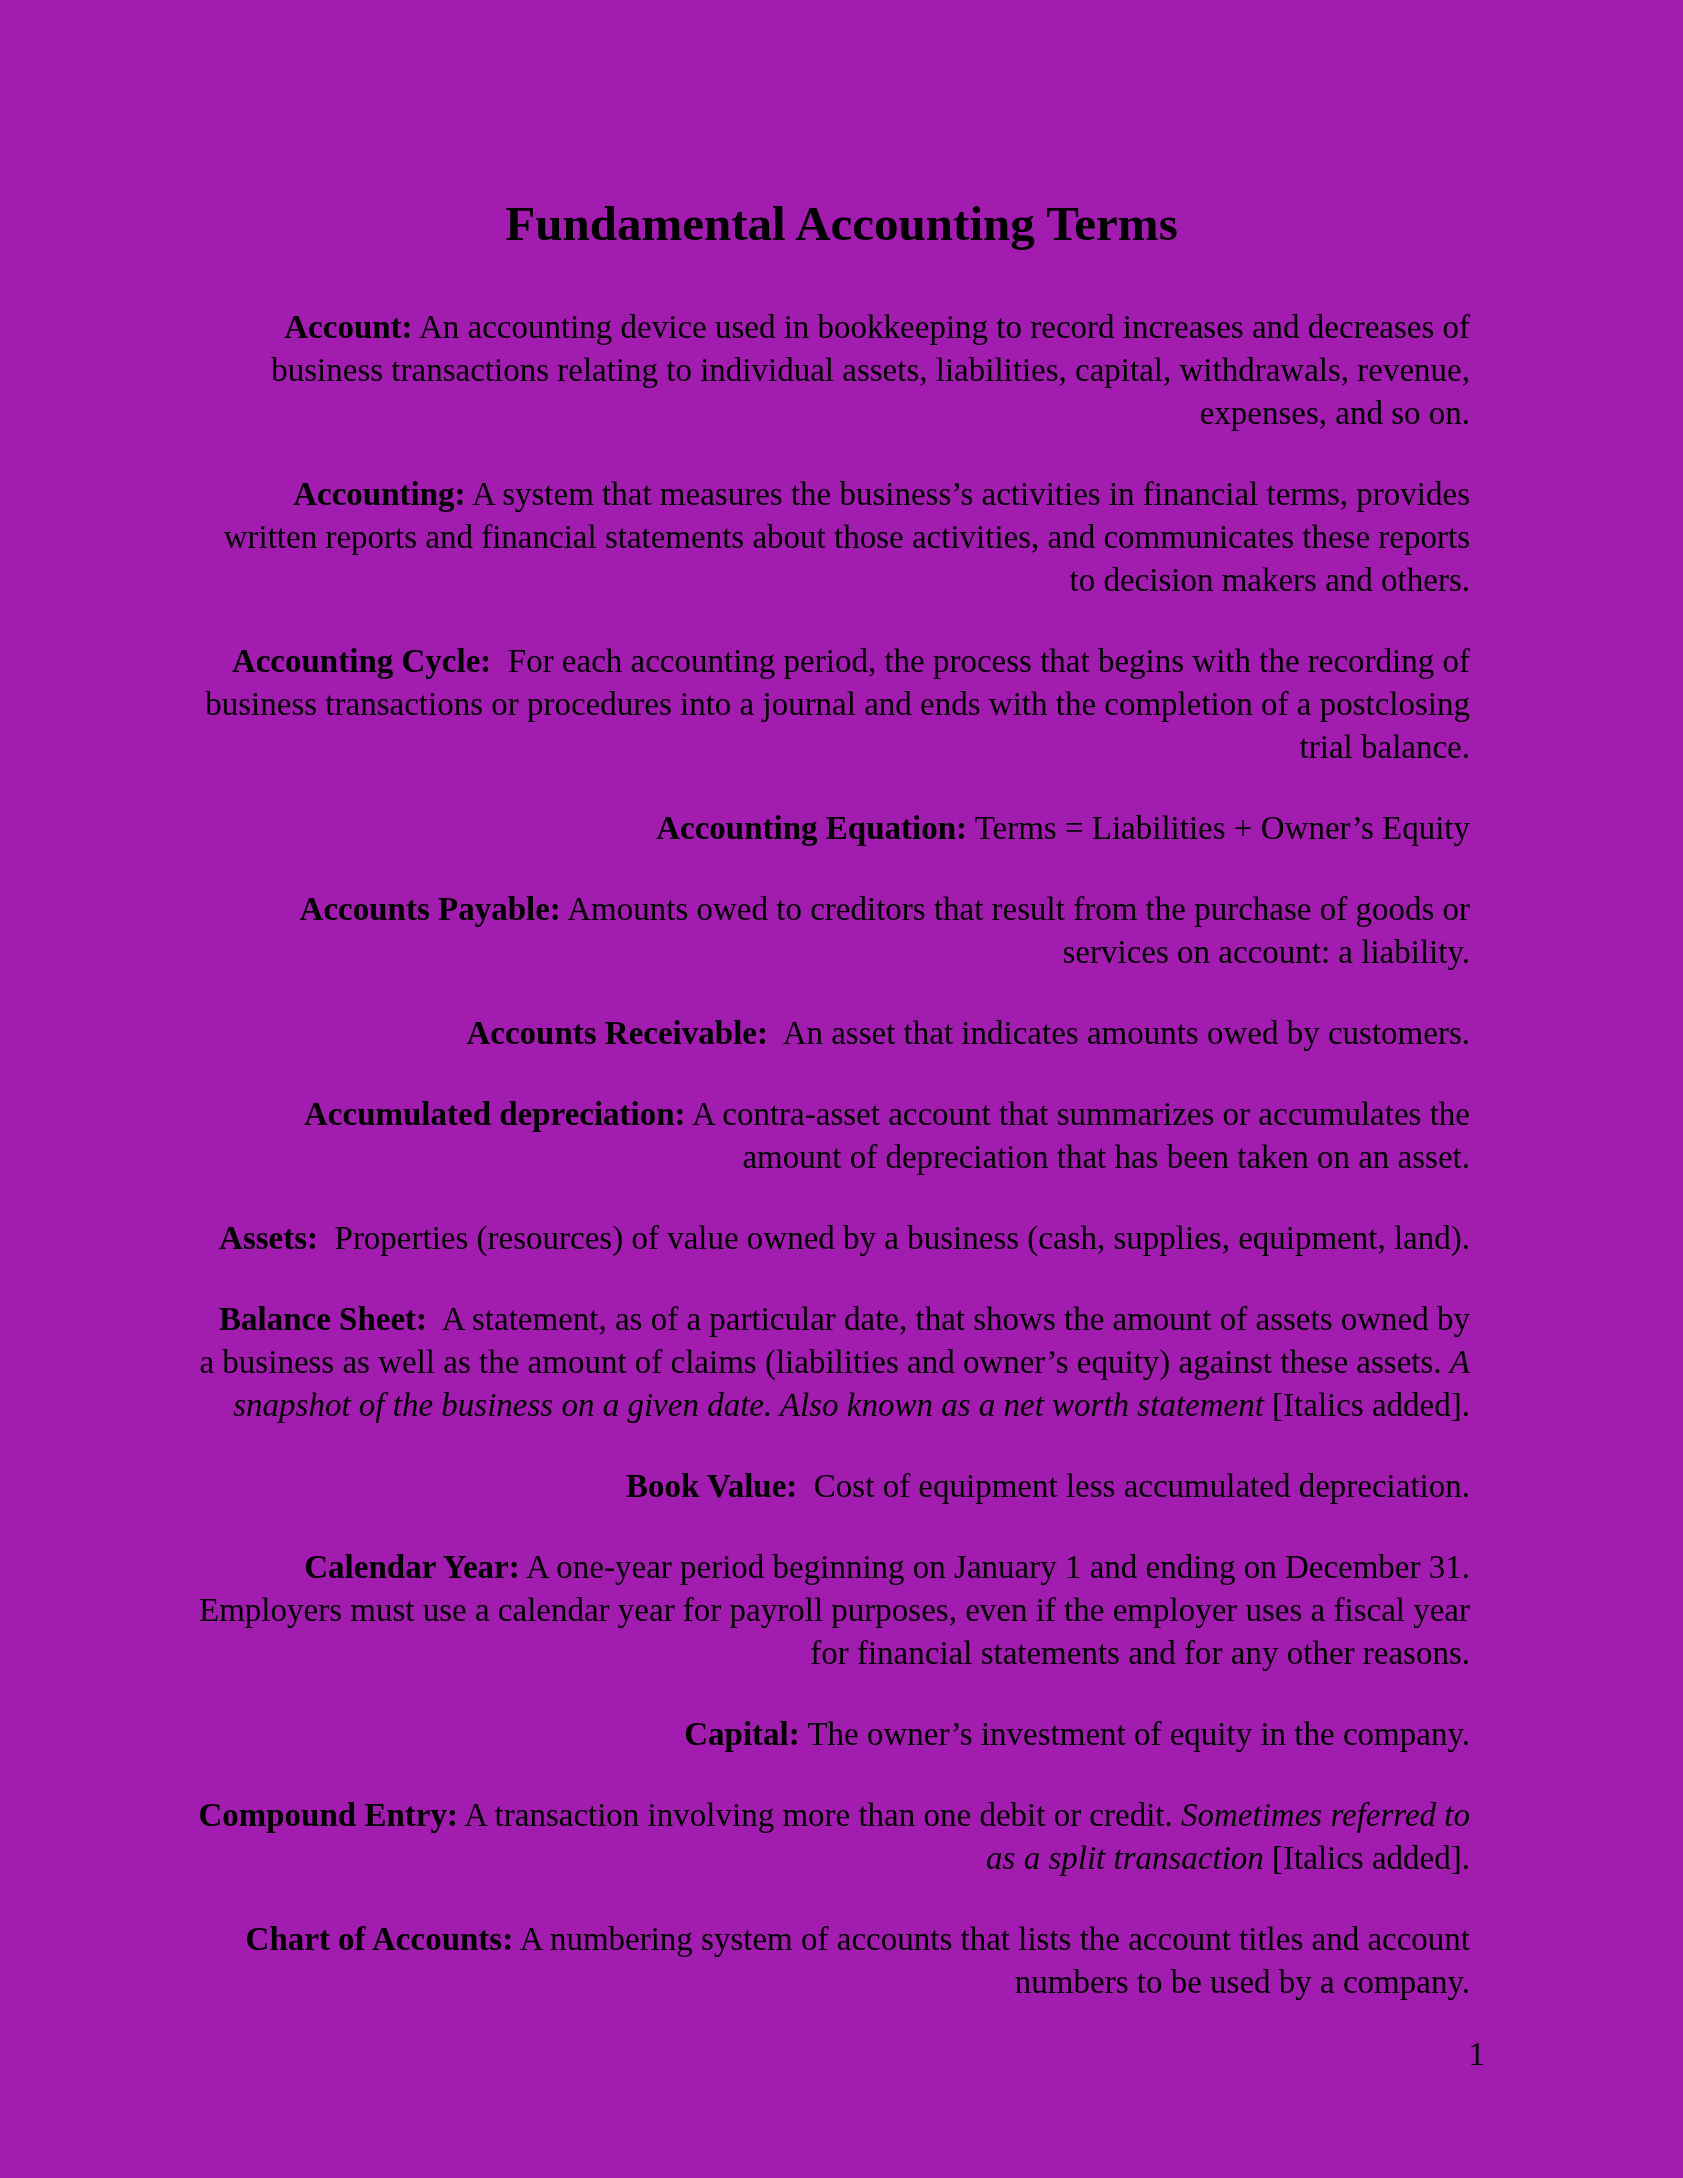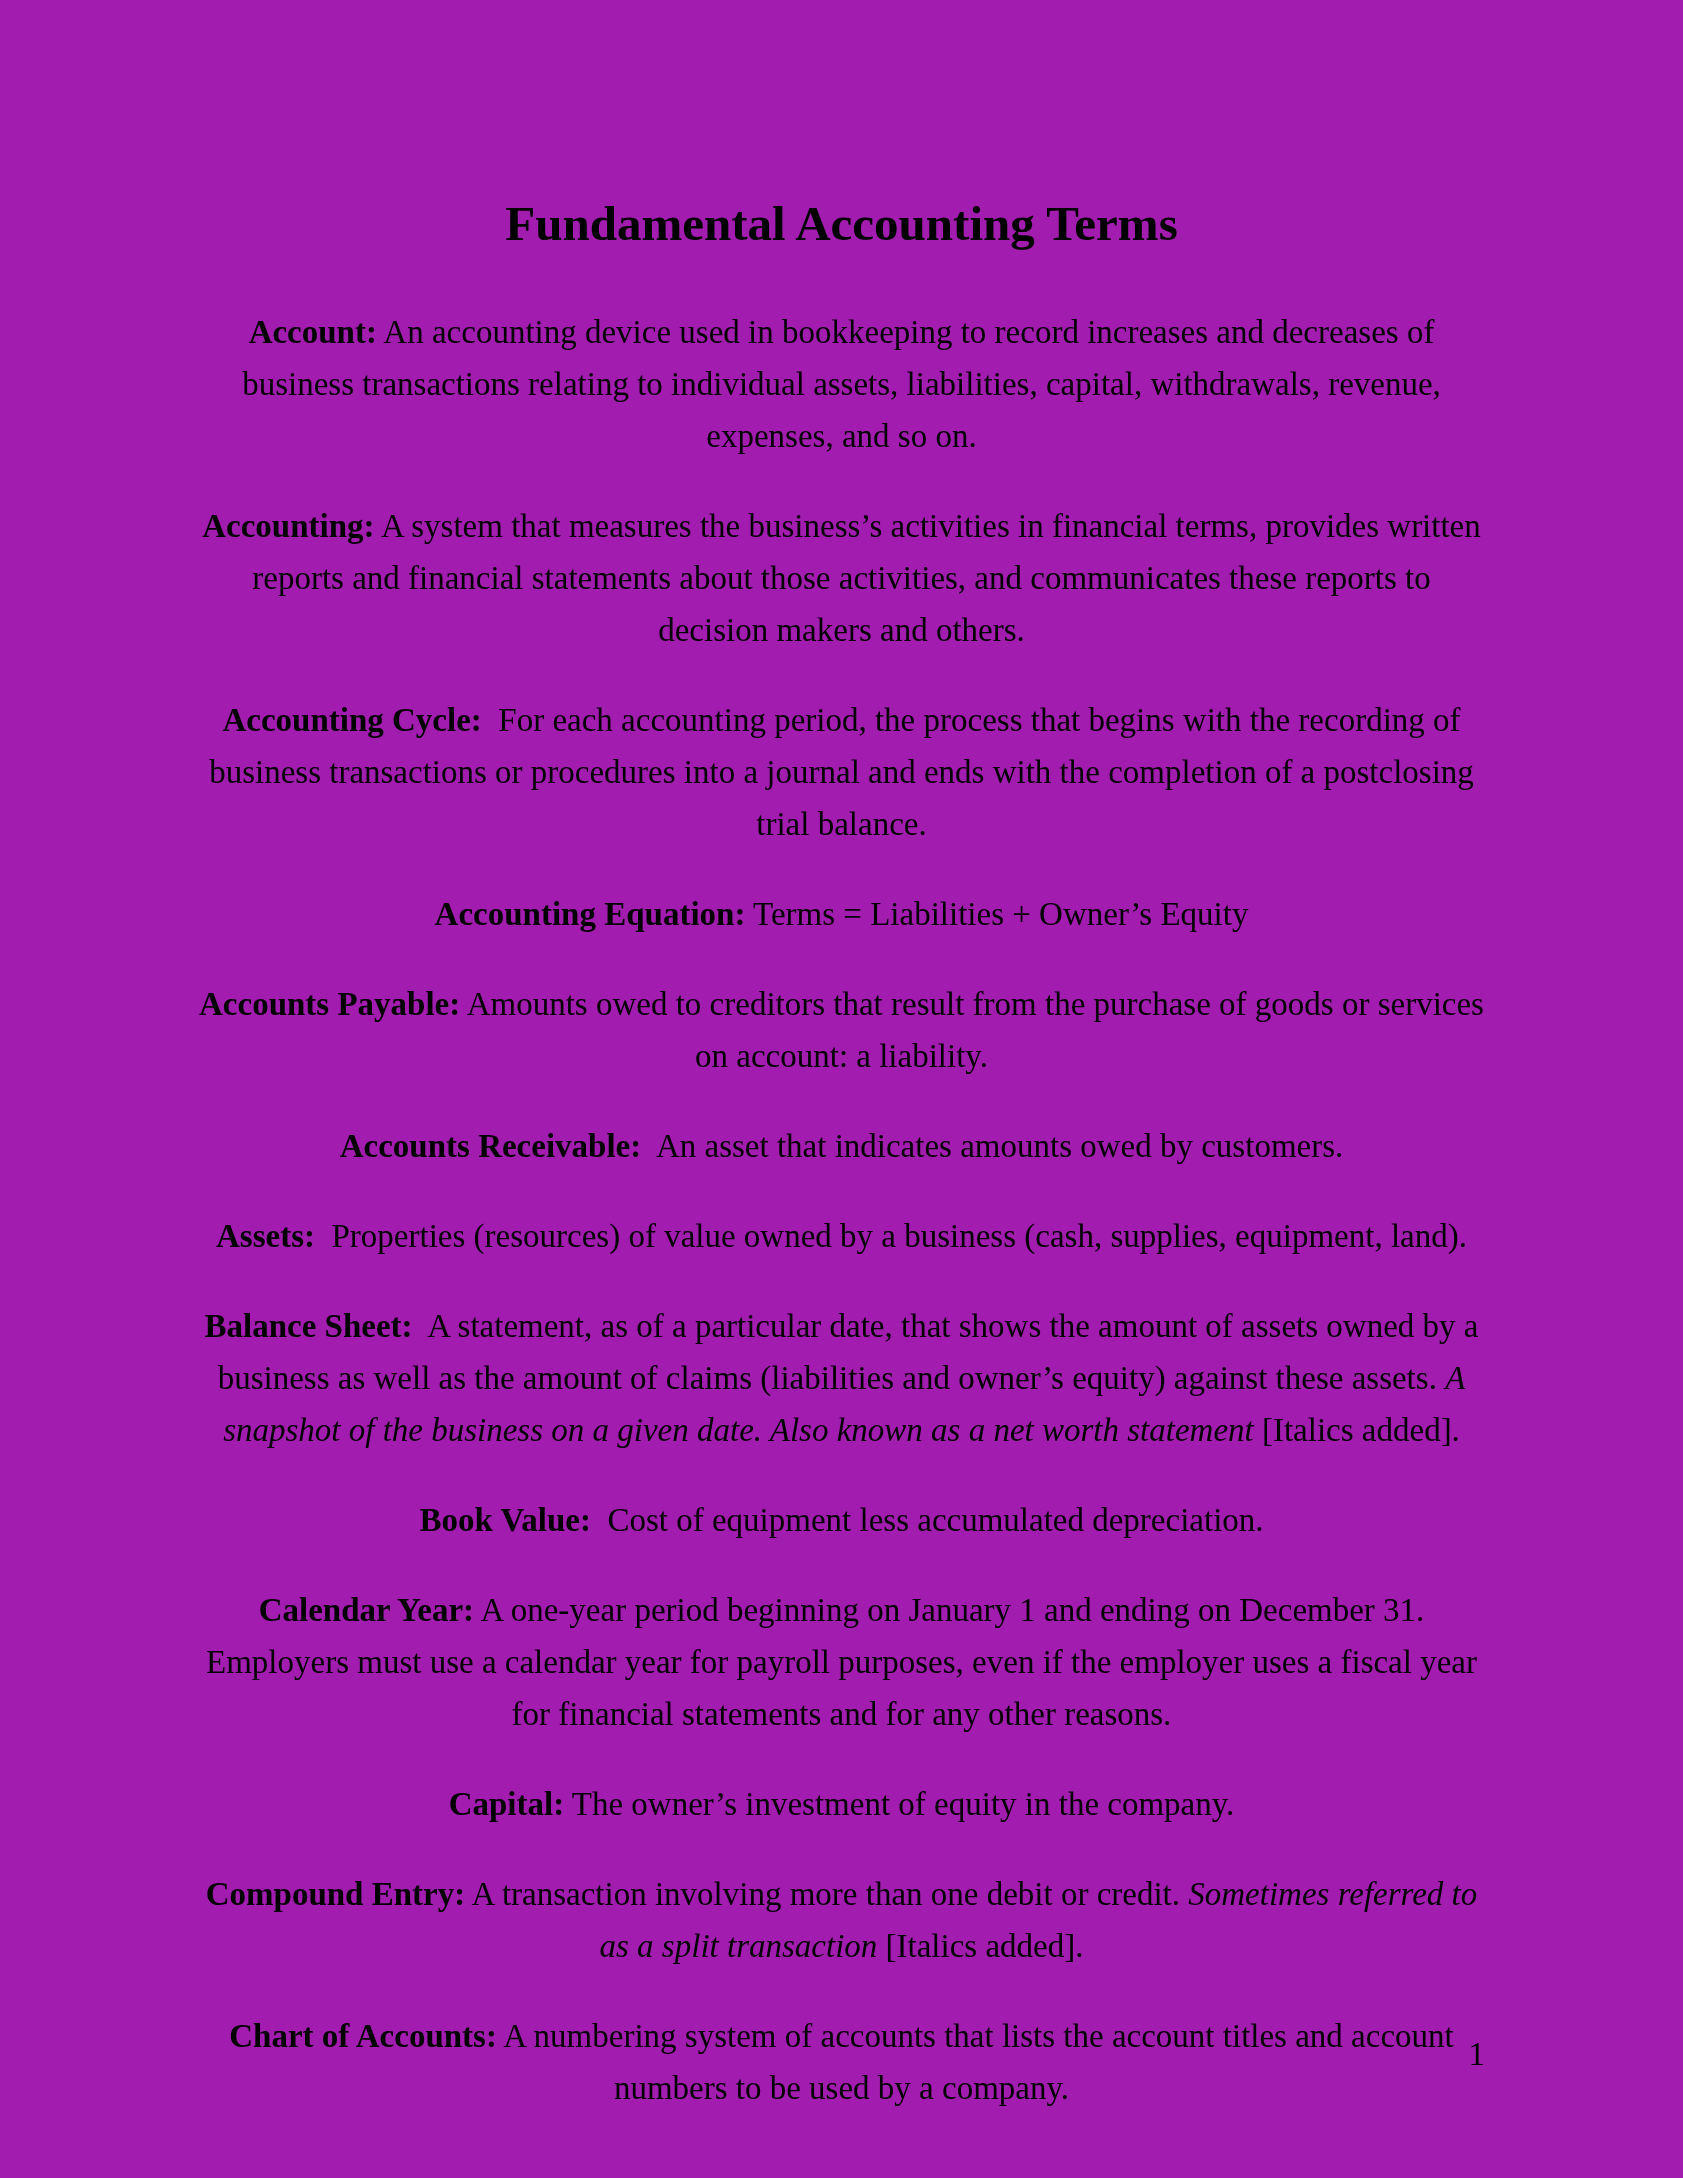--- a/index.html
+++ b/index.html
@@ -31,24 +31,24 @@
   }
   h1.doc-title {
     font-size: 49px;
     line-height: 55px;
     font-weight: bold;
     text-align: center;
     margin: 0 0 55px 0;
   }
   p.entry {
     font-size: 33px;
-    line-height: 52px;
-    margin: 0 0 38px 0;
+    line-height: 43px;
+    margin: 0 15px 38px 0;
     white-space: pre-wrap;
-    text-align: center;
+    text-align: right;
   }
   p.entry:last-child {
     margin-bottom: 0;
   }
   .term {
     font-weight: bold;
   }
   .italic {
     font-style: italic;
   }
@@ -66,20 +66,21 @@
 <div class="page">
   <div class="content">
     <h1 class="doc-title">Fundamental Accounting Terms</h1>
     <div id="entries">
         <p class="entry"><span class="term">Account:</span><span class="normal"> An accounting device used in bookkeeping to record increases and decreases of business transactions relating to individual assets, liabilities, capital, withdrawals, revenue, expenses, and so on.</span></p>
         <p class="entry"><span class="term">Accounting:</span><span class="normal"> A system that measures the business’s activities in financial terms, provides written reports and financial statements about those activities, and communicates these reports to decision makers and others.</span></p>
         <p class="entry"><span class="term">Accounting Cycle:</span><span class="normal">  For each accounting period, the process that begins with the recording of business transactions or procedures into a journal and ends with the completion of a postclosing trial balance.</span></p>
         <p class="entry"><span class="term">Accounting Equation:</span><span class="normal"> Terms = Liabilities + Owner’s Equity</span></p>
         <p class="entry"><span class="term">Accounts Payable:</span><span class="normal"> Amounts owed to creditors that result from the purchase of goods or services on account: a liability.</span></p>
         <p class="entry"><span class="term">Accounts Receivable:</span><span class="normal">  An asset that indicates amounts owed by customers.</span></p>
+        <p class="entry"><span class="term">Accumulated depreciation:</span><span class="normal"> A contra-asset account that summarizes or accumulates the amount of depreciation that has been taken on an asset.</span></p>
         <p class="entry"><span class="term">Assets:</span><span class="normal">  Properties (resources) of value owned by a business (cash, supplies, equipment, land).</span></p>
         <p class="entry"><span class="term">Balance Sheet:</span><span class="normal">  A statement, as of a particular date, that shows the amount of assets owned by a business as well as the amount of claims (liabilities and owner’s equity) against these assets. </span><span class="italic">A snapshot of the business on a given date. Also known as a net worth statement</span><span class="normal"> [Italics added].</span></p>
         <p class="entry"><span class="term">Book Value:</span><span class="normal">  Cost of equipment less accumulated depreciation.</span></p>
         <p class="entry"><span class="term">Calendar Year:</span><span class="normal"> A one-year period beginning on January 1 and ending on December 31. Employers must use a calendar year for payroll purposes, even if the employer uses a fiscal year for financial statements and for any other reasons.</span></p>
         <p class="entry"><span class="term">Capital:</span><span class="normal"> The owner’s investment of equity in the company.</span></p>
         <p class="entry"><span class="term">Compound Entry:</span><span class="normal"> A transaction involving more than one debit or credit. </span><span class="italic">Sometimes referred to as a split transaction</span><span class="normal"> [Italics added].</span></p>
         <p class="entry"><span class="term">Chart of Accounts:</span><span class="normal"> A numbering system of accounts that lists the account titles and account numbers to be used by a company.</span></p>
       </div>
   </div>
   <div class="page-number">1</div>

